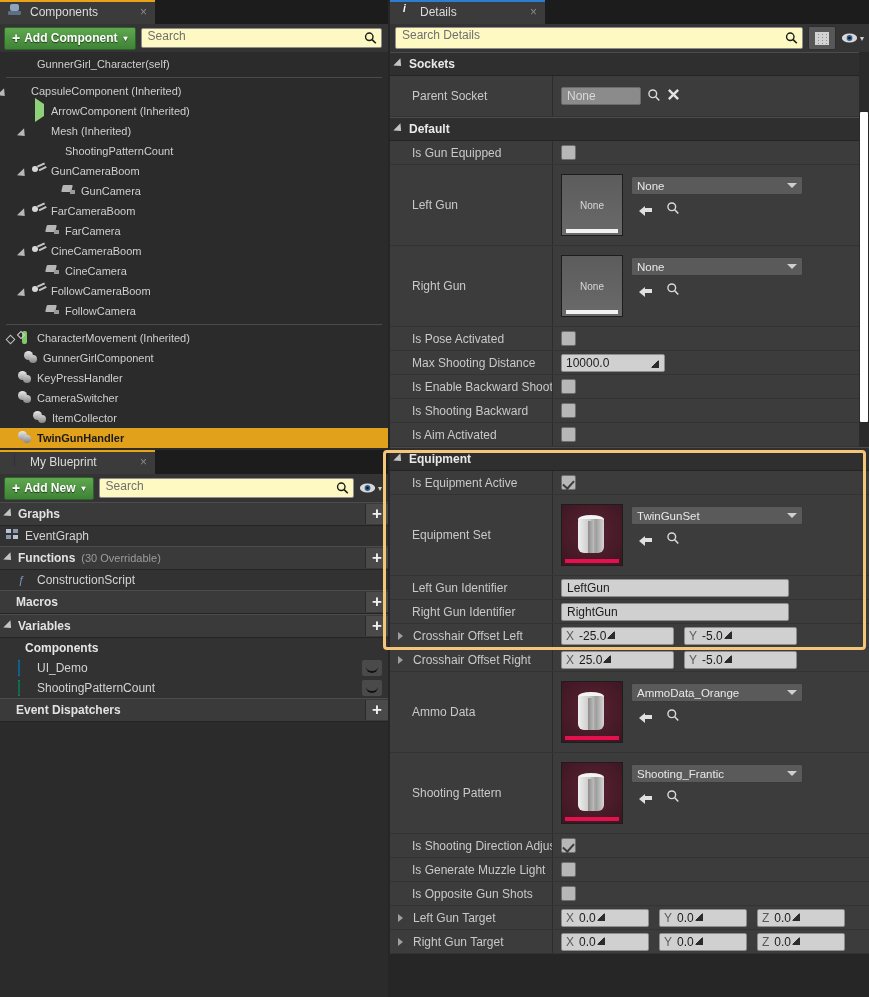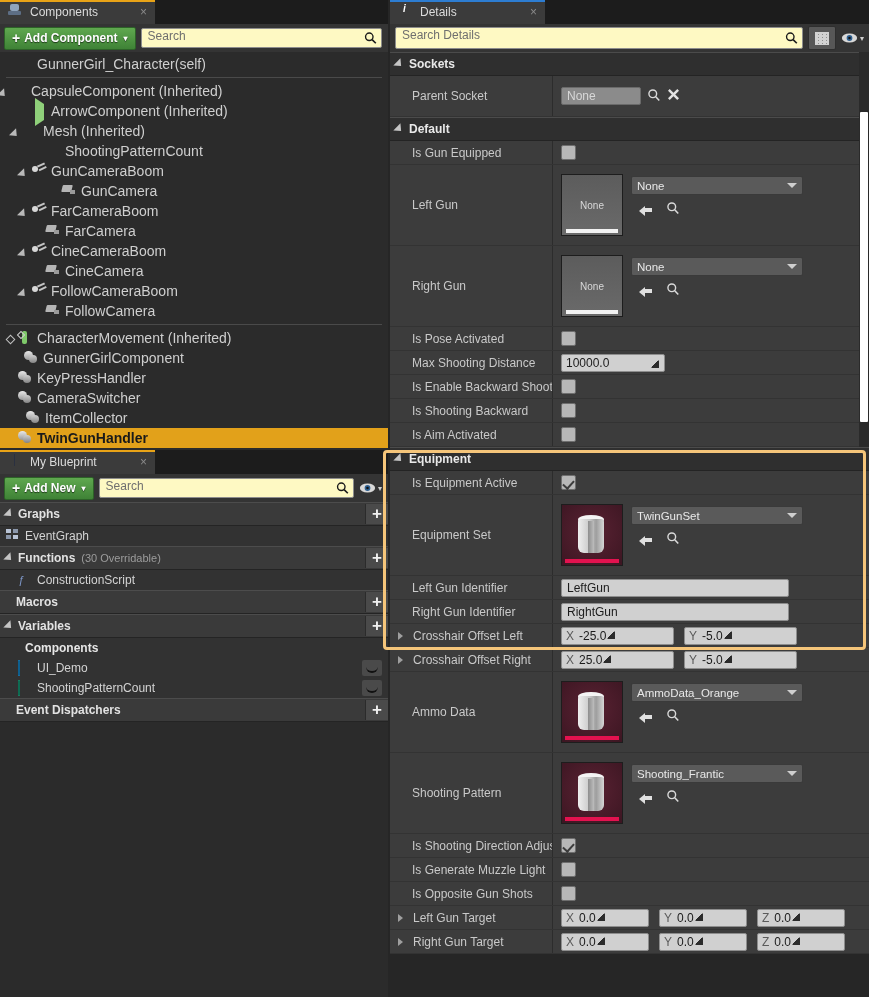--- a/index.html
+++ b/index.html
@@ -37,21 +37,21 @@
   .greenbtn .plus{font-size:14px;line-height:10px;}
   .greenbtn .caret{font-size:8px;margin-left:2px;}
   .searchbox{
     position:relative;flex:1 1 auto;height:20px;background:#fef9c3;border:1px solid #8d8d8d;border-radius:2px;
     display:flex;padding:0 22px 0 6px;box-sizing:border-box;
   }
   .searchbox .ph{color:#6f6f6f;font-size:12px;}
   .mag{position:absolute;right:4px;top:50%;transform:translateY(-50%);width:13px;height:13px;}
   .eyebtn{display:inline-flex;align-items:center;gap:2px;color:#cfcfcf;cursor:pointer;}
 
-  .treerow{display:flex;align-items:center;height:20px;padding-left:6px;font-size:14px;color:#cfcfcf;white-space:nowrap;}
+  .treerow{display:flex;align-items:center;height:20px;padding-left:6px;font-size:11px;color:#cfcfcf;white-space:nowrap;}
   .treerow.sel{background:#e2a11a;color:#1a1a1a;}
   .arrow{width:10px;height:10px;flex:0 0 10px;margin-right:2px;position:relative;}
   .arrow.down::after{content:"";position:absolute;left:0;top:2px;border-left:6px solid #b9b9b9;border-top:5px solid transparent;border-bottom:5px solid transparent;transform:rotate(45deg);transform-origin:30% 50%;}
   .arrow.right::after{content:"";position:absolute;left:1px;top:1px;border-left:5px solid transparent;border-right:5px solid transparent;border-top:0;width:0;height:0;box-sizing:border-box;border-left:6px solid #9a9a9a;border-top:4px solid transparent;border-bottom:4px solid transparent;}
   .arrow.none{visibility:hidden;}
   .ico{width:15px;height:15px;flex:0 0 15px;margin-right:4px;position:relative;display:inline-block;}
   .sep{height:1px;background:#4a4a4a;margin:3px 6px;}
 
   
   .ic-capsule{width:8px;height:13px;border-radius:4px;background:linear-gradient(#9dc3e8,#4f82b5);margin:1px auto;}
@@ -190,21 +190,21 @@
         <div class="treerow" style="padding-left: 0;">
           <span class="arrow down"></span>
           <span class="ico"><span class="ic-capsule"></span></span>
           <span>CapsuleComponent (Inherited)</span>
         </div>
         <div class="treerow" style="padding-left: 20px;">
           <span class="arrow none"></span>
           <span class="ico"><span class="ic-arrow"></span></span>
           <span>ArrowComponent (Inherited)</span>
         </div>
-        <div class="treerow" style="padding-left: 12px; text-align: center;">
+        <div class="treerow" style="padding-left: 20px; text-align: center;">
           <span class="arrow down"></span>
           <span class="ico"><span class="ic-mesh"></span></span>
           <span>Mesh (Inherited)</span>
         </div>
         <div class="treerow" style="padding-left: 34px;">
           <span class="arrow none"></span>
           <span class="ico"><span class="ic-light"></span></span>
           <span>ShootingPatternCount</span>
         </div>
         <div class="treerow" style="padding-left: 20px;">
@@ -263,21 +263,21 @@
         <div class="treerow" style="padding-left: 6px;">
           <span class="arrow none"></span>
           <span class="ico"><span class="ic-actorcomp"></span></span>
           <span>KeyPressHandler</span>
         </div>
         <div class="treerow" style="padding-left: 6px;">
           <span class="arrow none"></span>
           <span class="ico"><span class="ic-actorcomp"></span></span>
           <span>CameraSwitcher</span>
         </div>
-        <div class="treerow" style="padding-left: 14px;">
+        <div class="treerow" style="padding-left: 21px;">
           <span class="arrow none"></span>
           <span class="ico"><span class="ic-actorcomp"></span></span>
           <span>ItemCollector</span>
         </div>
         <div class="treerow sel" style="padding-left: 6px; font-weight: bold;">
           <span class="arrow none"></span>
           <span class="ico"><span class="ic-actorcomp"></span></span>
           <span>TwinGunHandler</span>
         </div>
       </div>

